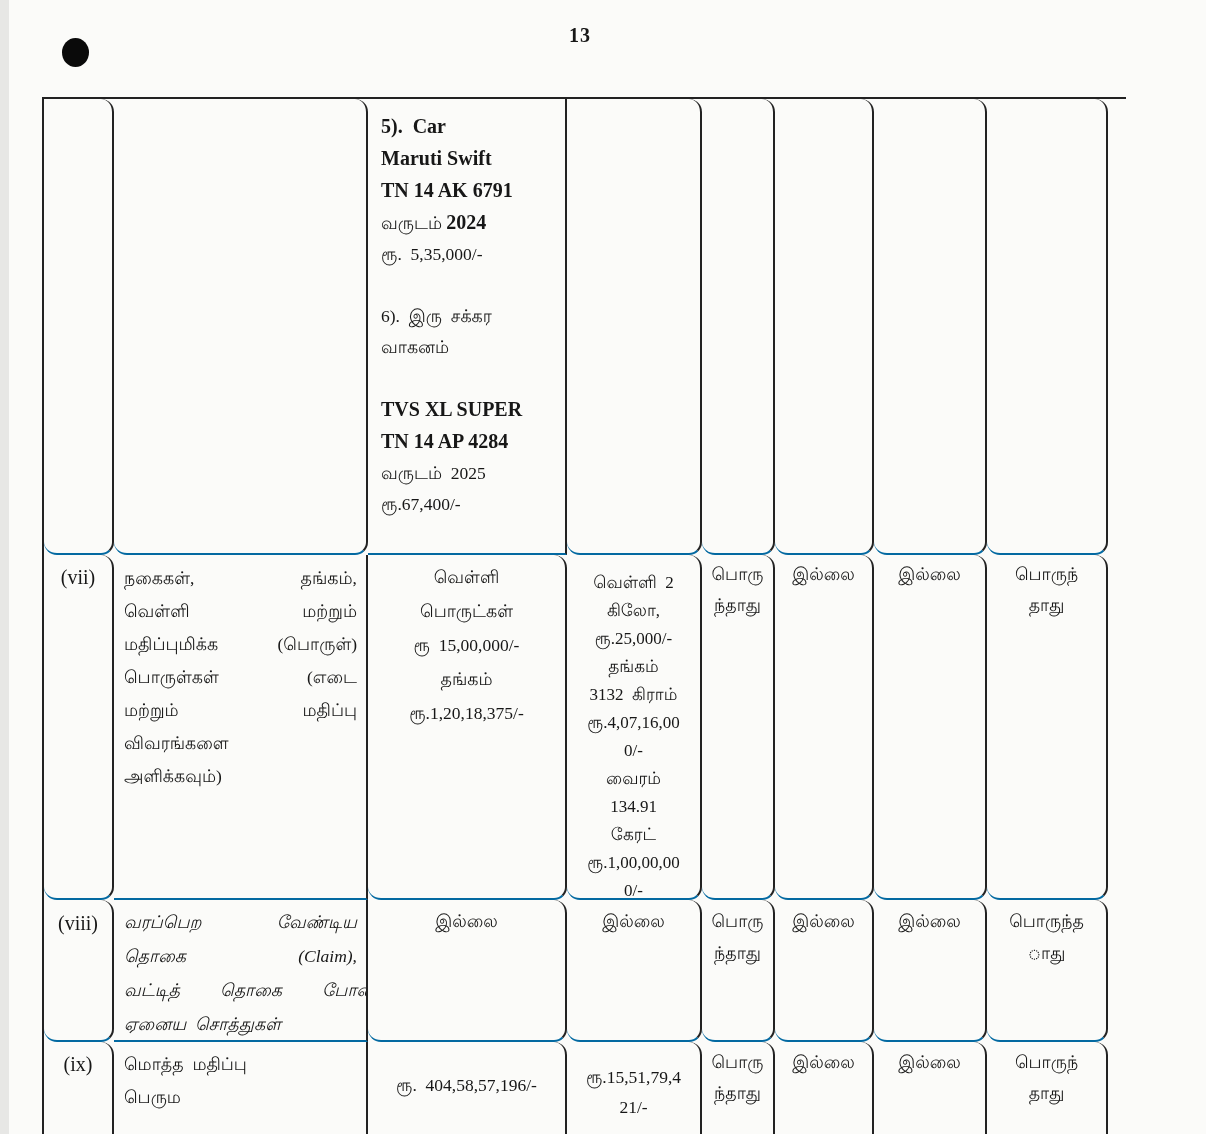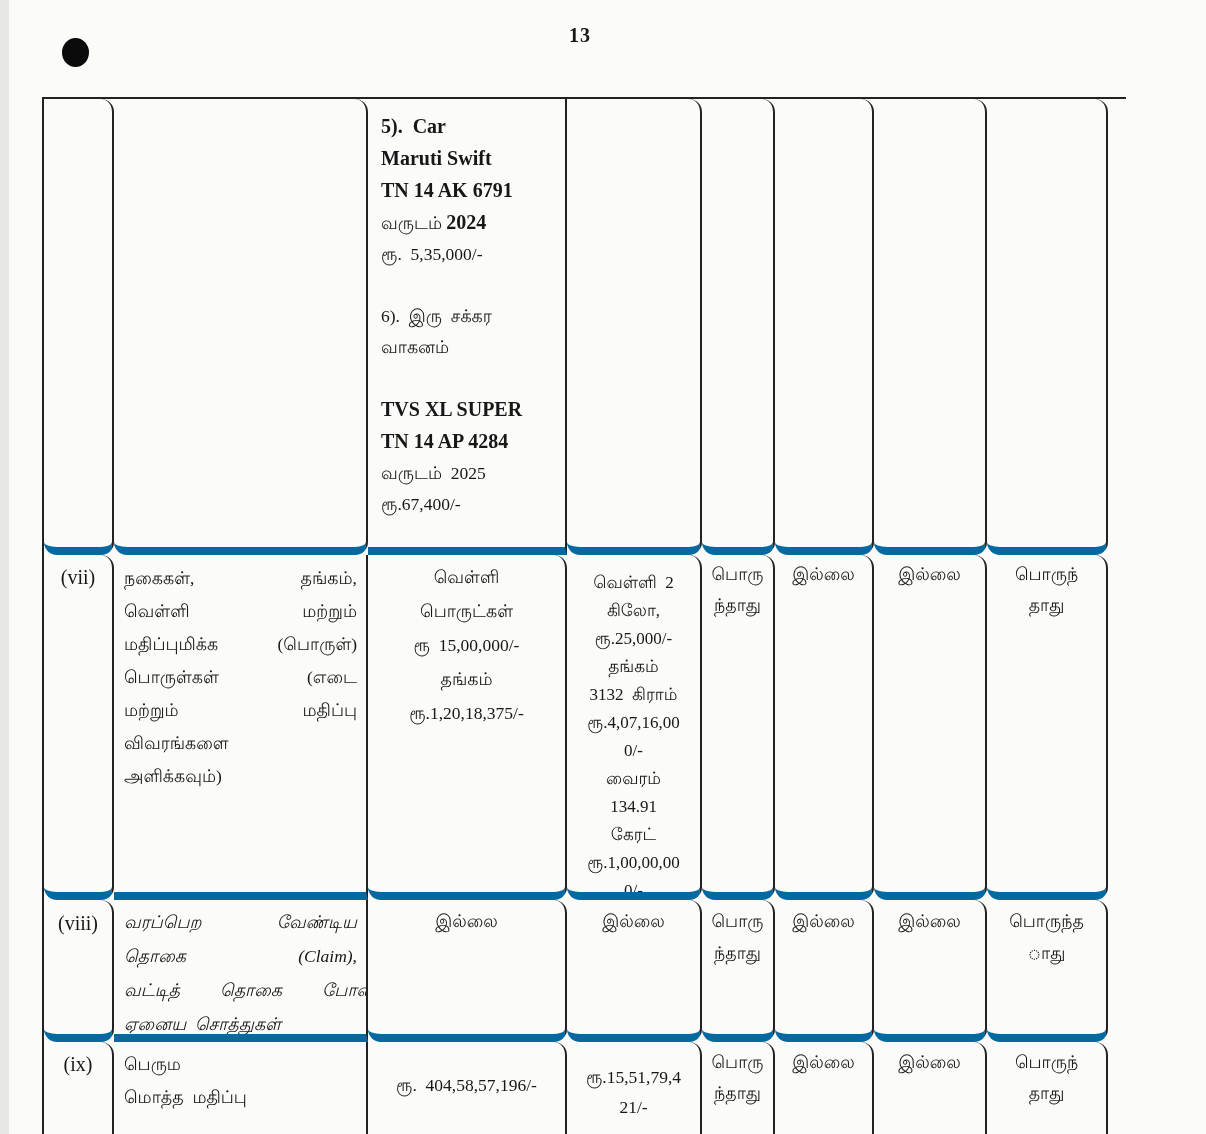--- a/index.html
+++ b/index.html
@@ -12,21 +12,21 @@
   .ink-dot{position:absolute;left:62px;top:38px;width:27px;height:29px;background:#0a0a0a;border-radius:50%;}
   .page-number{position:absolute;left:569px;top:24px;font-size:20px;font-weight:600;letter-spacing:1px;}
   .tbl{
     position:absolute;left:42px;top:97px;width:1082px;height:1037px;overflow:hidden;
     border-top:2px solid #222;border-left:2px solid #222;
     display:grid;
     grid-template-columns:70px 254px 199px 135px 73px 99px 113px 121px;
     grid-template-rows:456px 345px 142px 210px;
   }
   .cell{
-    border-right:2px solid #222;border-bottom:8px solid #0369a1;
+    border-right:2px solid #222;border-bottom:2px solid #0369a1;
     padding:5px 6px 0 6px;font-size:17.5px;line-height:31px;overflow:hidden;
   }
   .cell.serial{font-size:20px;padding-top:7px;text-align:center;}
   .cell.center{text-align:center;border-radius:13px;}
   .cell.left{text-align:left;}
   .cell.justify{text-align:left;padding-left:10px;padding-right:9px;}
   .cell.justify .line.multi{display:flex;justify-content:space-between;gap:40px;}
   .seg{white-space:pre-wrap;}
   .seg.b{font-weight:700;font-size:20px;}
   
@@ -169,22 +169,22 @@
       <div class="line"><span class="seg">இல்லை</span></div>
     </div>
     <div class="cell r2 c7 center">
       <div class="line"><span class="seg">பொருந்த</span></div>
       <div class="line"><span class="seg">ாது</span></div>
     </div>
     <div class="cell r3 c0 center serial">
       <div class="line"><span class="seg">(ix)</span></div>
     </div>
     <div class="cell r3 c1 left">
+      <div class="line"><span class="seg">மொத்த&nbsp; மதிப்பு</span></div>
       <div class="line"><span class="seg">பெரும</span></div>
-      <div class="line"><span class="seg">மொத்த&nbsp; மதிப்பு</span></div>
     </div>
     <div class="cell r3 c2 center">
       <div class="line"><span class="seg">ரூ.&nbsp; 404,58,57,196/-</span></div>
     </div>
     <div class="cell r3 c3 center">
       <div class="line"><span class="seg">ரூ.15,51,79,4</span></div>
       <div class="line"><span class="seg">21/-</span></div>
     </div>
     <div class="cell r3 c4 center">
       <div class="line"><span class="seg">பொரு</span></div>

